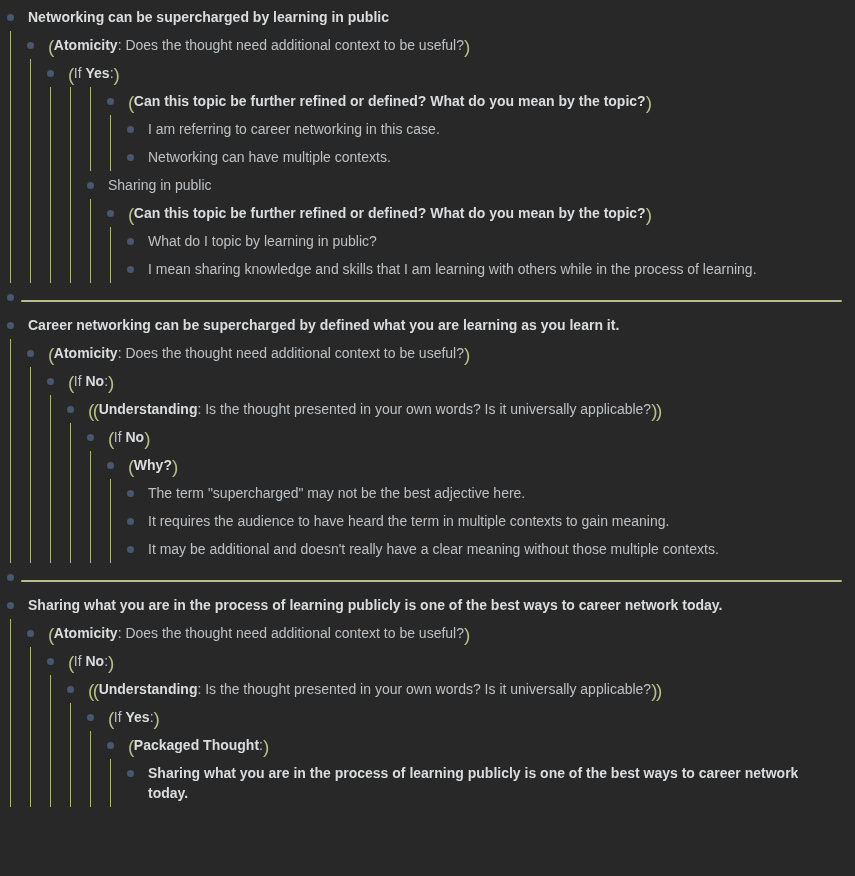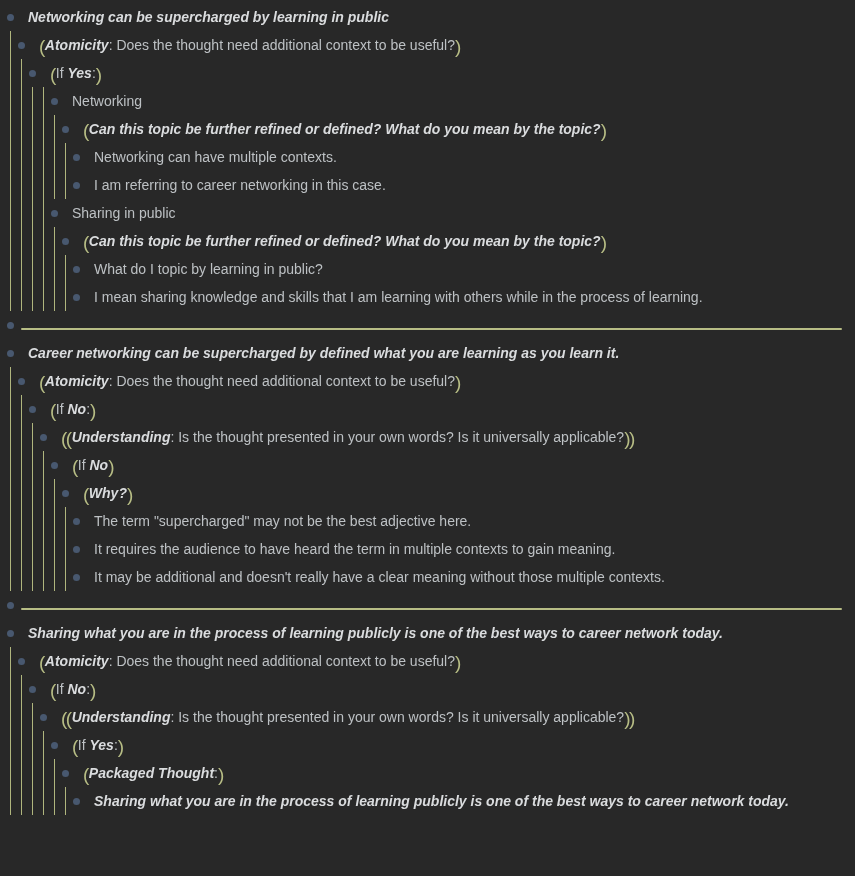--- a/index.html
+++ b/index.html
@@ -38,35 +38,35 @@
     cursor: pointer;
   }
 
   .content {
     flex: 1;
     min-width: 0;
     word-wrap: break-word;
   }
 
   .seg-normal { color: #bdc1c4; font-weight: 400; }
-  .seg-bold   { color: #dadcde; font-weight: 700; font-style: italic; }
+  .seg-bold   { color: #dadcde; font-weight: 700; }
   .seg-paren  {
     color: #b7bd85;
     font-size: 19px;
     font-weight: 500;
     line-height: 10px;
     vertical-align: -3px;
     letter-spacing: -1.5px;
     padding-right: 1px;
   }
 
   .children {
     margin-left: 3px;
     border-left: 1.5px solid #b0b67e;
-    padding-left: 7px;
+    padding-left: 16px;
   }
 
   .divider-row .bullet { margin-right: 7px; }
   .hr {
     flex: 1;
     height: 2px;
     background: #b7bd85;
     margin-top: 13px;
     border-radius: 1px;
   }
@@ -89,45 +89,41 @@
     <div class="children">
             <div class="block">
     <div class="row">
       <span class="bullet"></span>
       <span class="content"><span class="seg-paren">(</span><span class="seg-normal">If </span><span class="seg-bold">Yes</span><span class="seg-normal">:</span><span class="seg-paren">)</span></span>
     </div>
     <div class="children">
                 <div class="block">
     <div class="children">
                     <div class="block">
-    <div class="row">
-      <span class="bullet"></span>
-      <span class="content"><span class="seg-normal">Networking</span></span>
-    </div>
     <div class="children">
                         <div class="block">
     <div class="row">
       <span class="bullet"></span>
       <span class="content"><span class="seg-paren">(</span><span class="seg-bold">Can this topic be further refined or defined? What do you mean by the topic?</span><span class="seg-paren">)</span></span>
     </div>
     <div class="children">
                             <div class="block">
     <div class="row">
       <span class="bullet"></span>
+      <span class="content"><span class="seg-normal">I am referring to career networking in this case.</span></span>
+    </div>
+
+  </div>
+                            <div class="block">
+    <div class="row">
+      <span class="bullet"></span>
       <span class="content"><span class="seg-normal">Networking can have multiple contexts.</span></span>
     </div>
 
   </div>
-                            <div class="block">
-    <div class="row">
-      <span class="bullet"></span>
-      <span class="content"><span class="seg-normal">I am referring to career networking in this case.</span></span>
-    </div>
-
-  </div>
                           </div>
   </div>
                       </div>
   </div>
                     <div class="block">
     <div class="row">
       <span class="bullet"></span>
       <span class="content"><span class="seg-normal">Sharing in public</span></span>
     </div>
     <div class="children">

